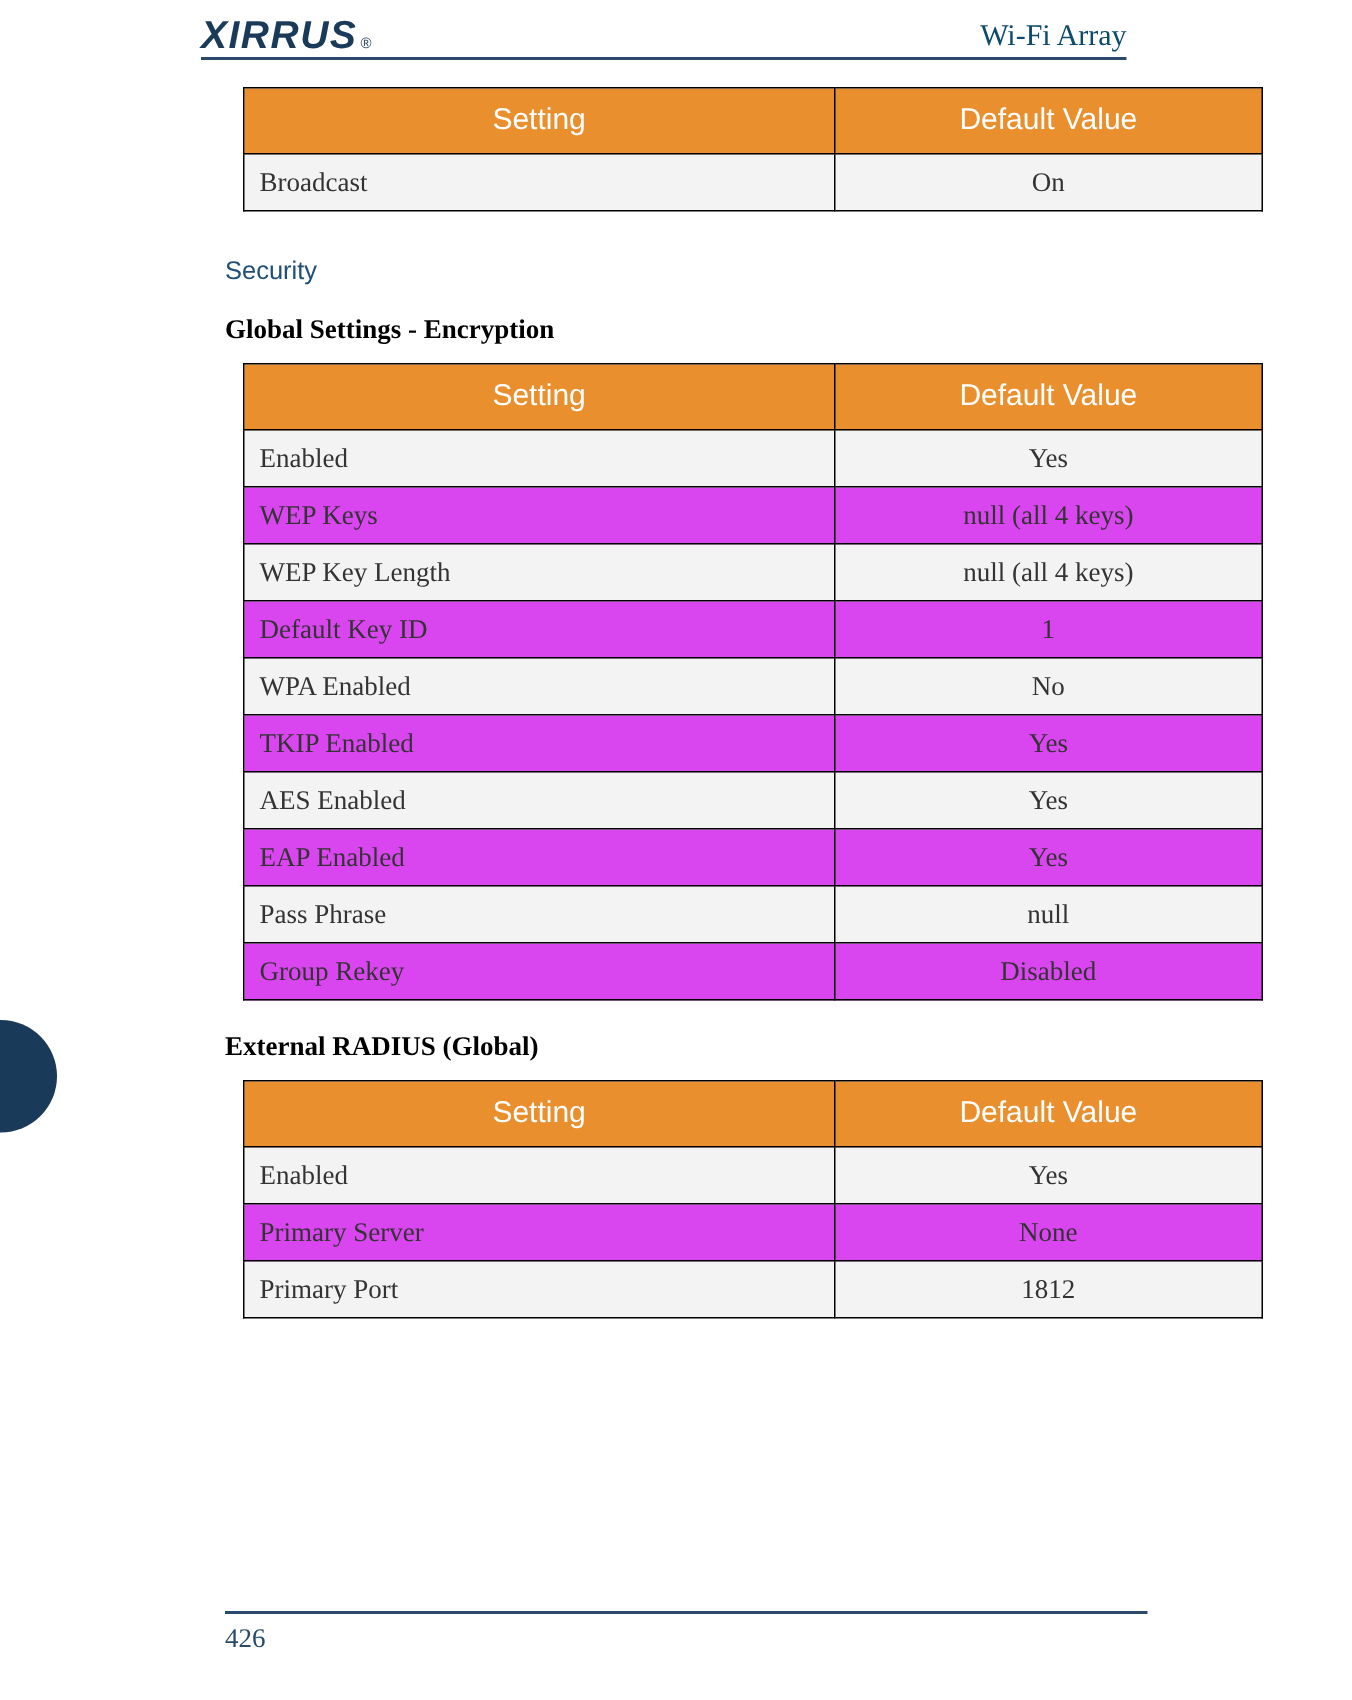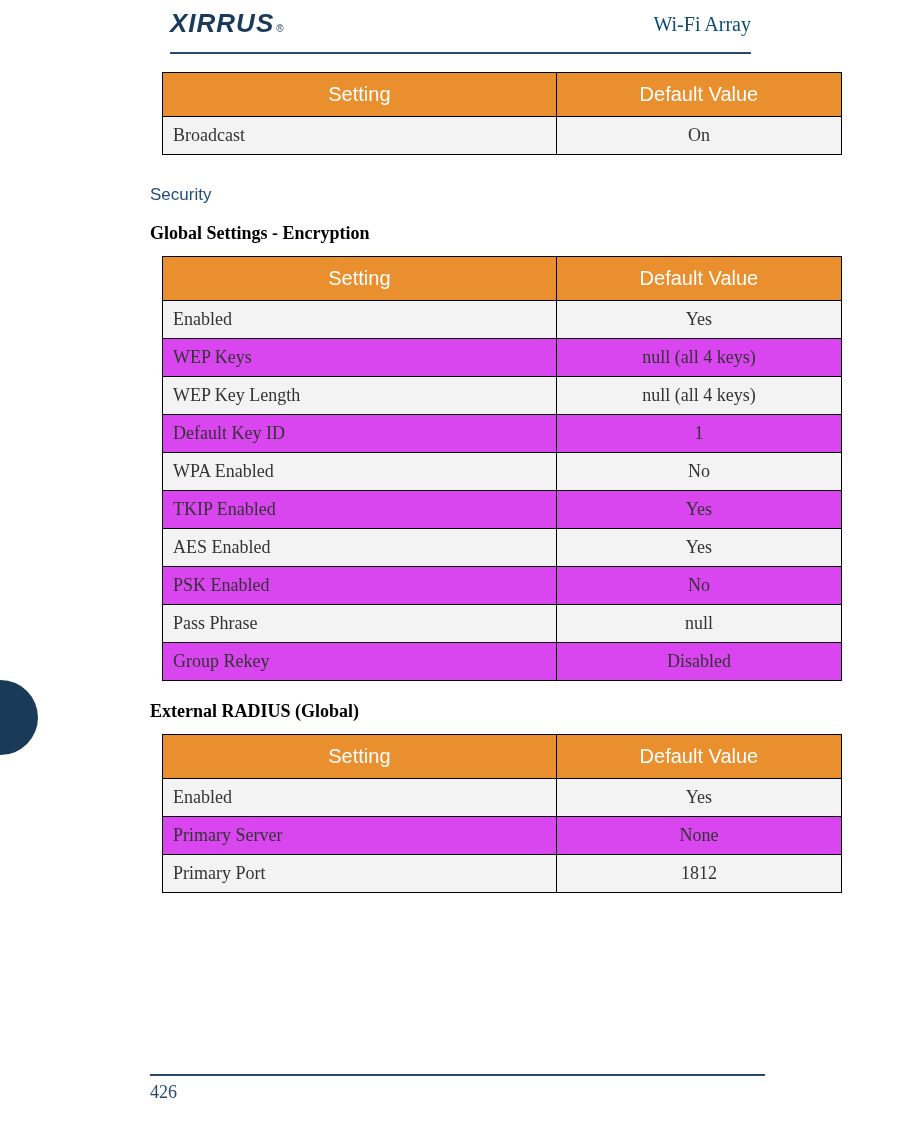--- a/index.html
+++ b/index.html
@@ -16,22 +16,22 @@
   }
   .page {
     padding: 10px 60px 0 60px;
     box-sizing: border-box;
   }
   .topbar {
     display: flex;
     align-items: flex-end;
     justify-content: space-between;
     border-bottom: 2px solid #2a4a6b;
-    padding-bottom: 16px;
-    margin: 0 90px 18px 110px;
+    padding-bottom: 2px;
+    margin: 0 90px 18px 74px;
   }
   .logo {
     font-family: Arial, Helvetica, sans-serif;
     font-weight: 900;
     font-style: italic;
     font-size: 26px;
     letter-spacing: 1px;
     color: #1a3a5a;
     display: inline-flex;
     align-items: baseline;
@@ -184,22 +184,22 @@
           </tr>
           <tr>
             <td>TKIP Enabled</td>
             <td class="val">Yes</td>
           </tr>
           <tr>
             <td>AES Enabled</td>
             <td class="val">Yes</td>
           </tr>
           <tr>
-            <td>PSK Enabled</td>
-            <td class="val">No</td>
+            <td>EAP Enabled</td>
+            <td class="val">Yes</td>
           </tr>
           <tr>
             <td>Pass Phrase</td>
             <td class="val">null</td>
           </tr>
           <tr>
             <td>Group Rekey</td>
             <td class="val">Disabled</td>
           </tr>
         </tbody>

